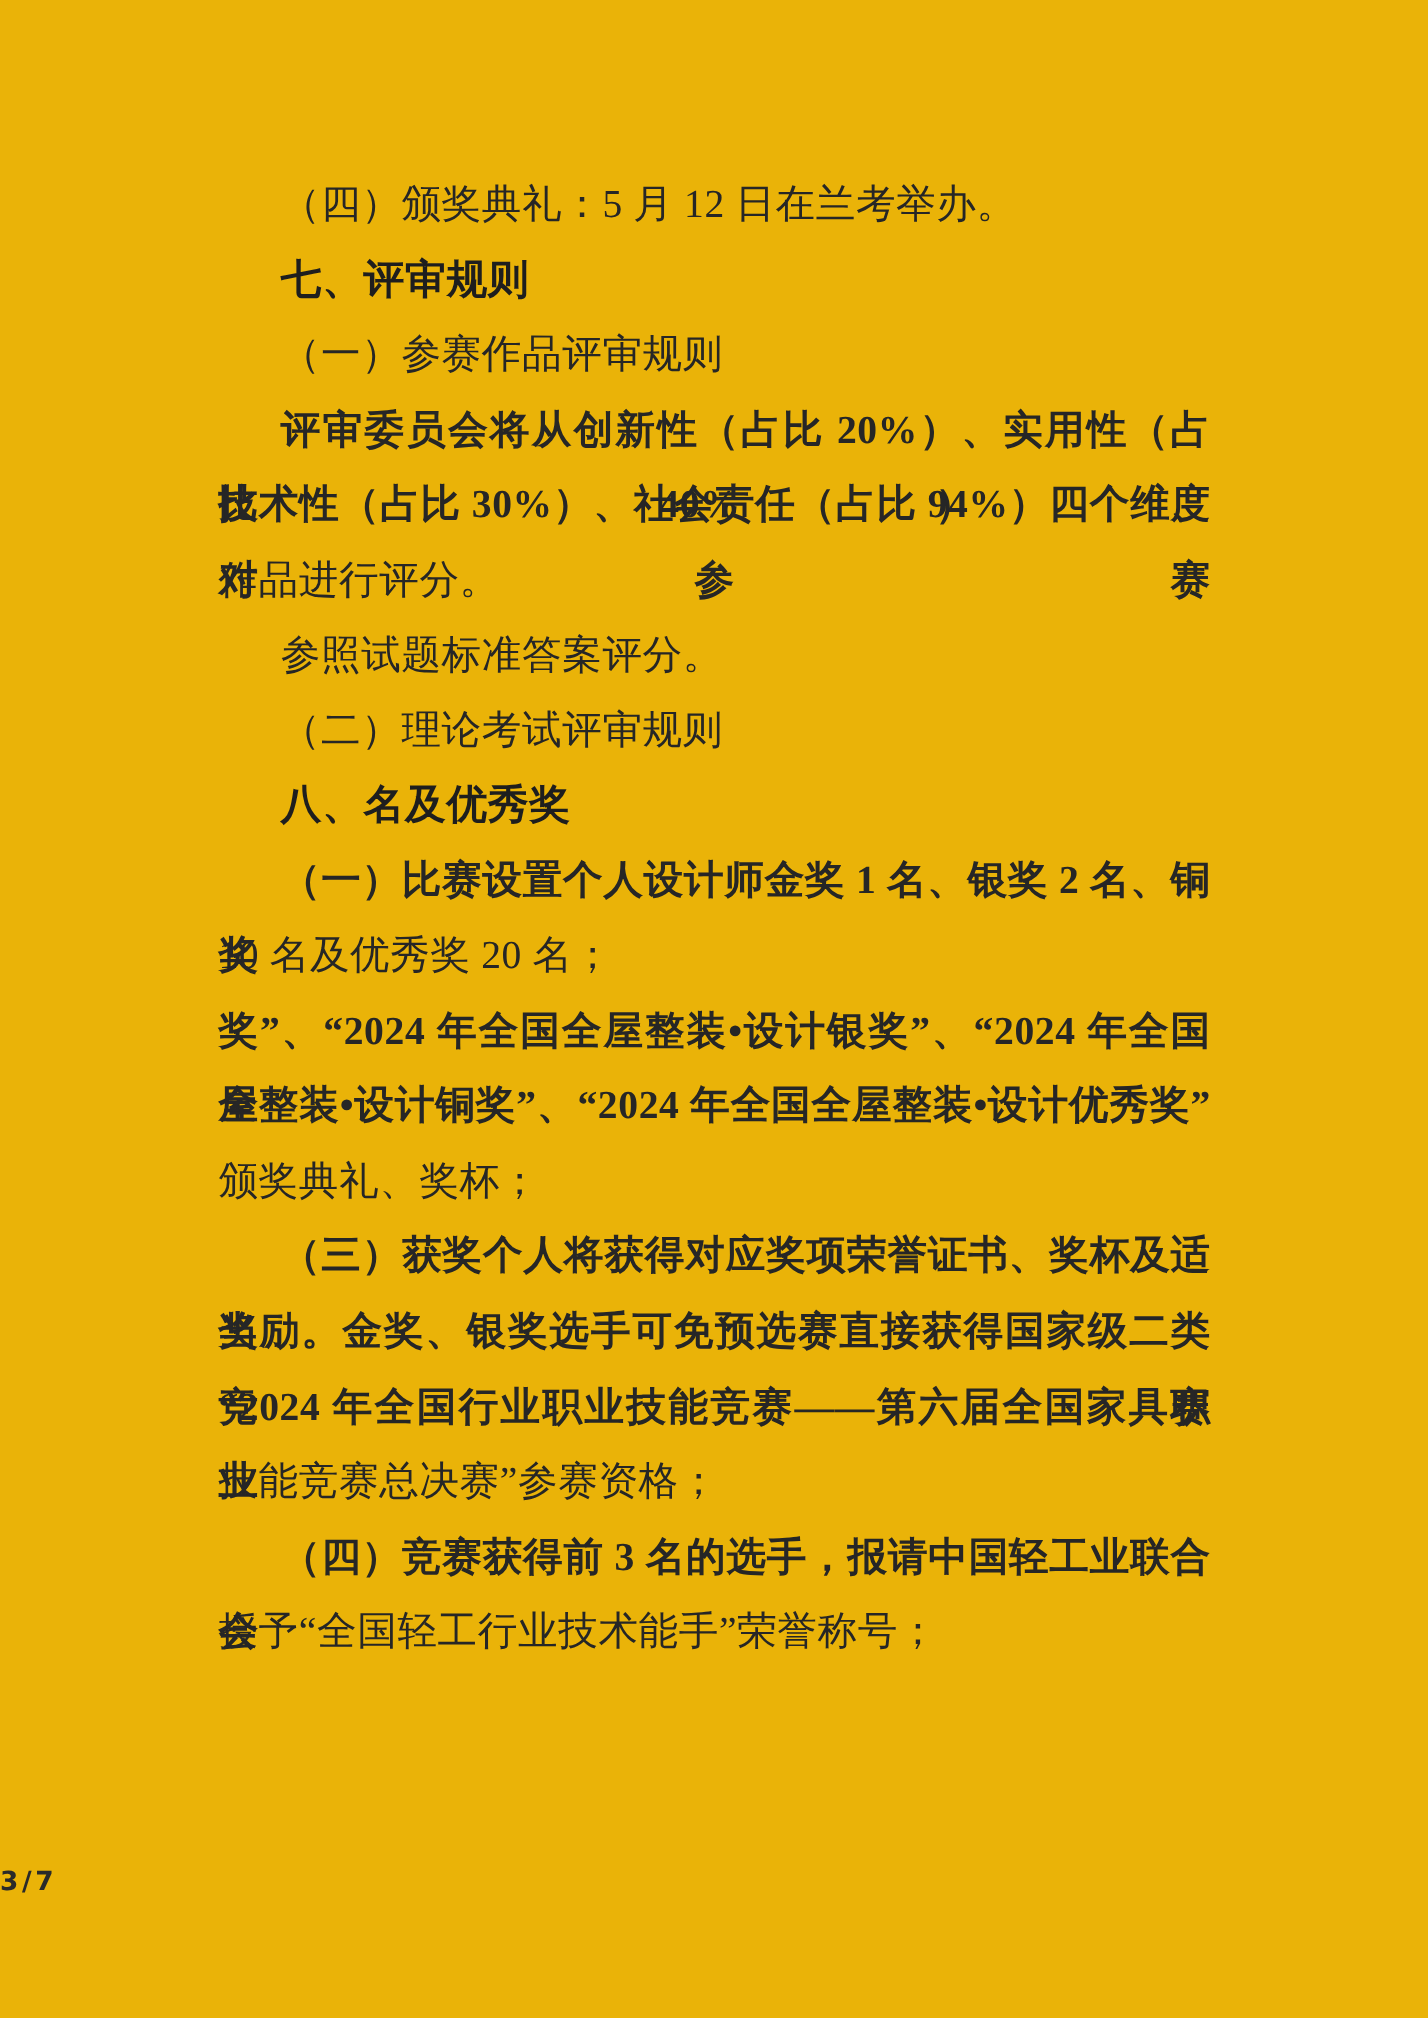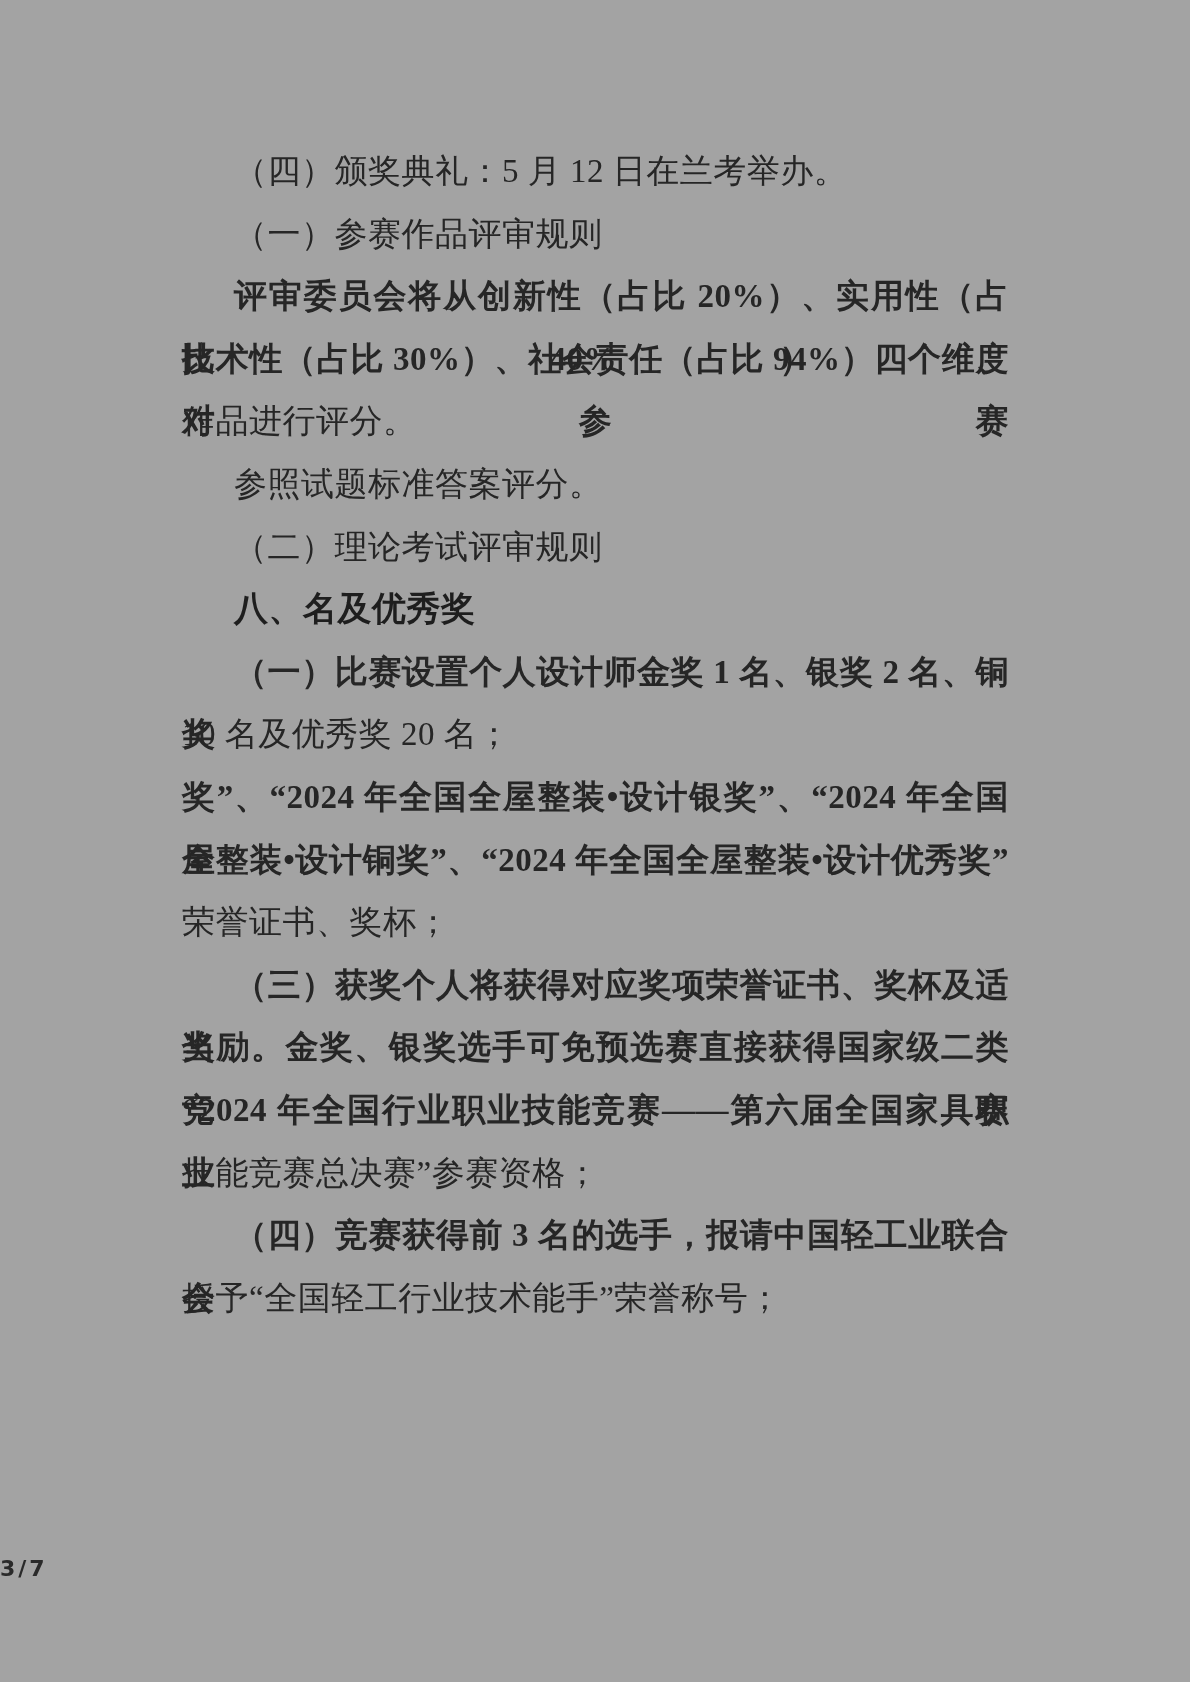--- a/index.html
+++ b/index.html
@@ -4,21 +4,21 @@
 <style>
   html, body {
     margin: 0;
     padding: 0;
     background: #ffffff;
   }
   .page {
     position: relative;
     width: 1190px;
     height: 1682px;
-    background: #a3a3a3;
+    background: #eab308;
     overflow: hidden;
     font-family: "Liberation Serif", "DejaVu Serif", serif;
   }
   .doc-body {
     position: absolute;
     left: 182px;
     top: 140px;
     width: 827px;
   }
   .line {
@@ -60,32 +60,33 @@
     color: #2a2a2a;
   }
 </style>
 </head>
 <body>
 
 <div class="page">
   <div class="doc-body">
 
   <div class="line indent">（四）颁奖典礼：5 月 12 日在兰考举办。</div>
+      <div class="line indent bold">七、评审规则</div>
       <div class="line indent">（一）参赛作品评审规则</div>
       <div class="line indent justify">评审委员会将从创新性（占比 20%）、实用性（占比 40%）、</div>
       <div class="line justify">技术性（占比 30%）、社会责任（占比 94%）四个维度对参赛</div>
       <div class="line">作品进行评分。</div>
       <div class="line indent">参照试题标准答案评分。</div>
       <div class="line indent">（二）理论考试评审规则</div>
       <div class="line indent bold">八、名及优秀奖</div>
       <div class="line indent justify">（一）比赛设置个人设计师金奖 1 名、银奖 2 名、铜奖</div>
       <div class="line">10 名及优秀奖 20 名；</div>
       <div class="line justify">奖”、“2024 年全国全屋整装•设计银奖”、“2024 年全国全</div>
       <div class="line justify">屋整装•设计铜奖”、“2024 年全国全屋整装•设计优秀奖”</div>
-      <div class="line">荣誉证书、奖杯；</div>
+      <div class="line">颁奖典礼、奖杯；</div>
       <div class="line indent justify">（三）获奖个人将获得对应奖项荣誉证书、奖杯及适当</div>
       <div class="line justify">奖励。金奖、银奖选手可免预选赛直接获得国家级二类竞赛</div>
       <div class="line justify">“2024 年全国行业职业技能竞赛——第六届全国家具职业</div>
       <div class="line">技能竞赛总决赛”参赛资格；</div>
       <div class="line indent justify">（四）竞赛获得前 3 名的选手，报请中国轻工业联合会</div>
       <div class="line">授予“全国轻工行业技术能手”荣誉称号；</div>
     </div>
   <div class="footer">
     <span class="page-num">3/7</span>
   </div>

